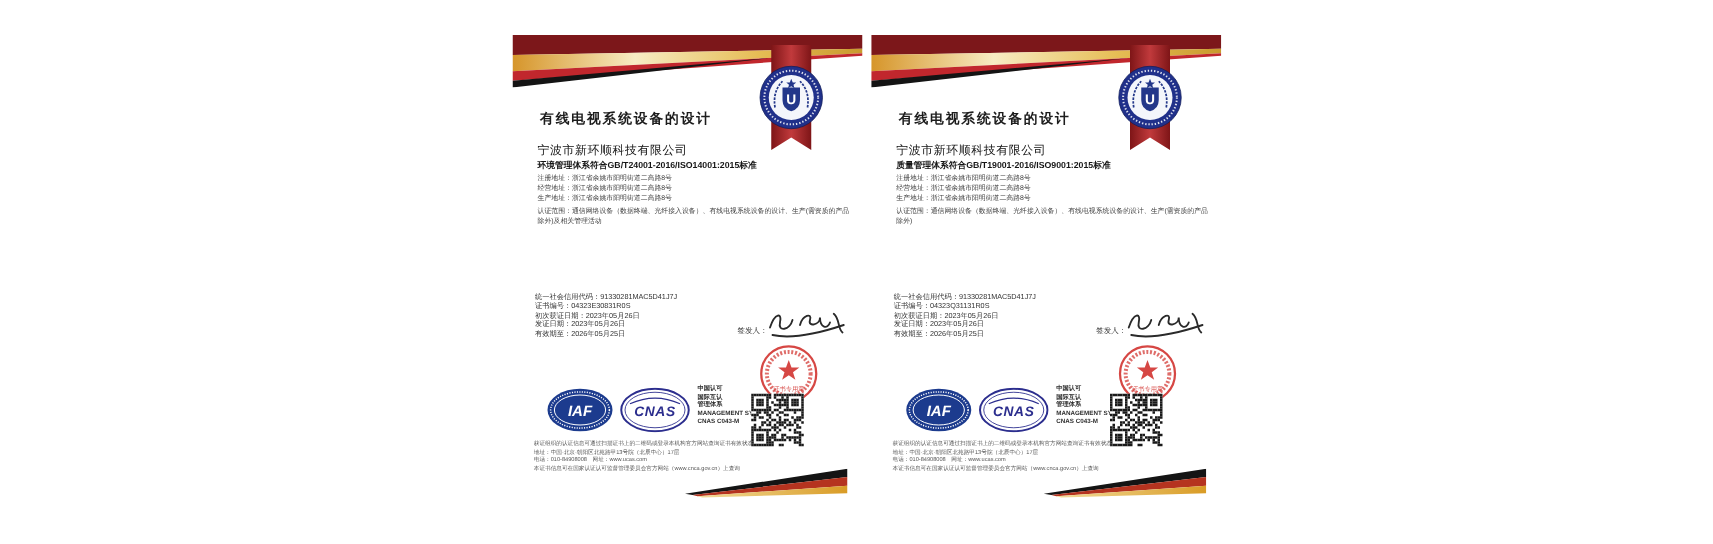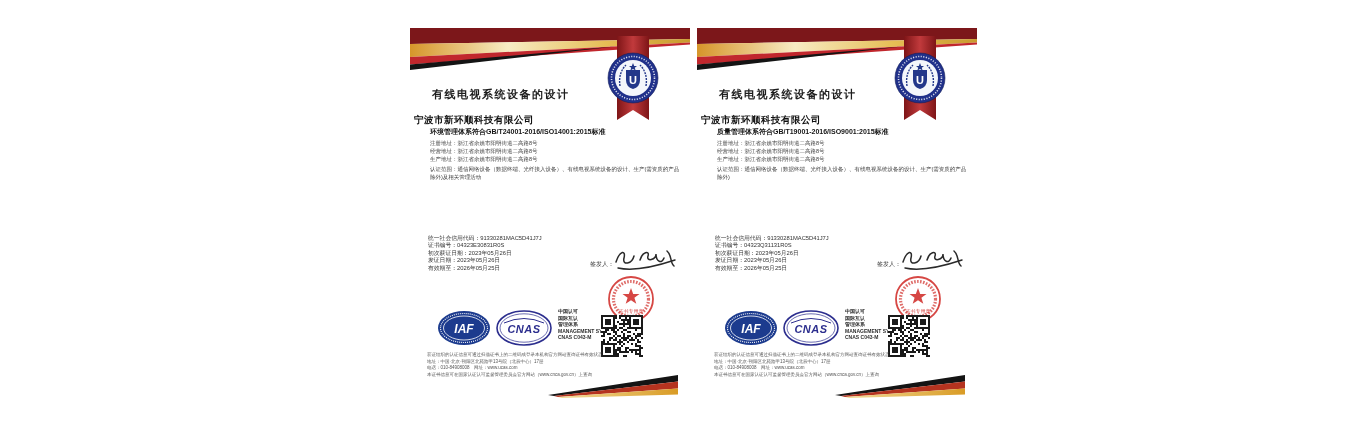--- a/index.html
+++ b/index.html
@@ -4,21 +4,21 @@
 <style>
   html,body{margin:0;padding:0;background:#ffffff;}
   #canvas{position:relative;width:1370px;height:435px;background:#ffffff;overflow:hidden;
           font-family:"Liberation Sans", sans-serif;}
   .cert{position:absolute;top:28px;width:280px;height:380px;background:#ffffff;}
   #cert0{left:410px;} #cert1{left:697px;}
   .abs{position:absolute;}
   .banner{top:0;left:0;width:280px;height:42px;}
   .medal{top:8px;left:196px;width:54px;height:88px;}
   .title{top:59px;left:22px;font-size:11px;font-weight:bold;color:#1d1d1d;letter-spacing:1.5px;white-space:nowrap;}
-  .company{top:86px;left:4px;font-size:9.5px;font-weight:bold;color:#101010;letter-spacing:.5px;white-space:nowrap;}
+  .company{top:86px;left:20px;font-size:9.5px;font-weight:normal;color:#101010;letter-spacing:.5px;white-space:nowrap;}
   .standard{top:99px;left:20px;font-size:7px;font-weight:bold;color:#151515;white-space:nowrap;}
   .addresses{top:111px;left:20px;font-size:5.5px;color:#3c3c3c;line-height:8px;}
   .addresses div{white-space:nowrap;}
   .scope{top:138px;left:20px;width:250px;font-size:5.5px;color:#3c3c3c;line-height:7.5px;}
   .codes{top:207px;left:18px;font-size:5.8px;color:#333;line-height:7.4px;}
   .codes div{white-space:nowrap;}
   .signer{top:232px;left:180px;font-size:6px;color:#333;white-space:nowrap;}
   .signature{top:216px;left:202px;width:66px;height:30px;}
   .stamp{top:246px;left:196px;width:50px;height:50px;}
   .iaf{top:282px;left:27px;width:54px;height:36px;}

